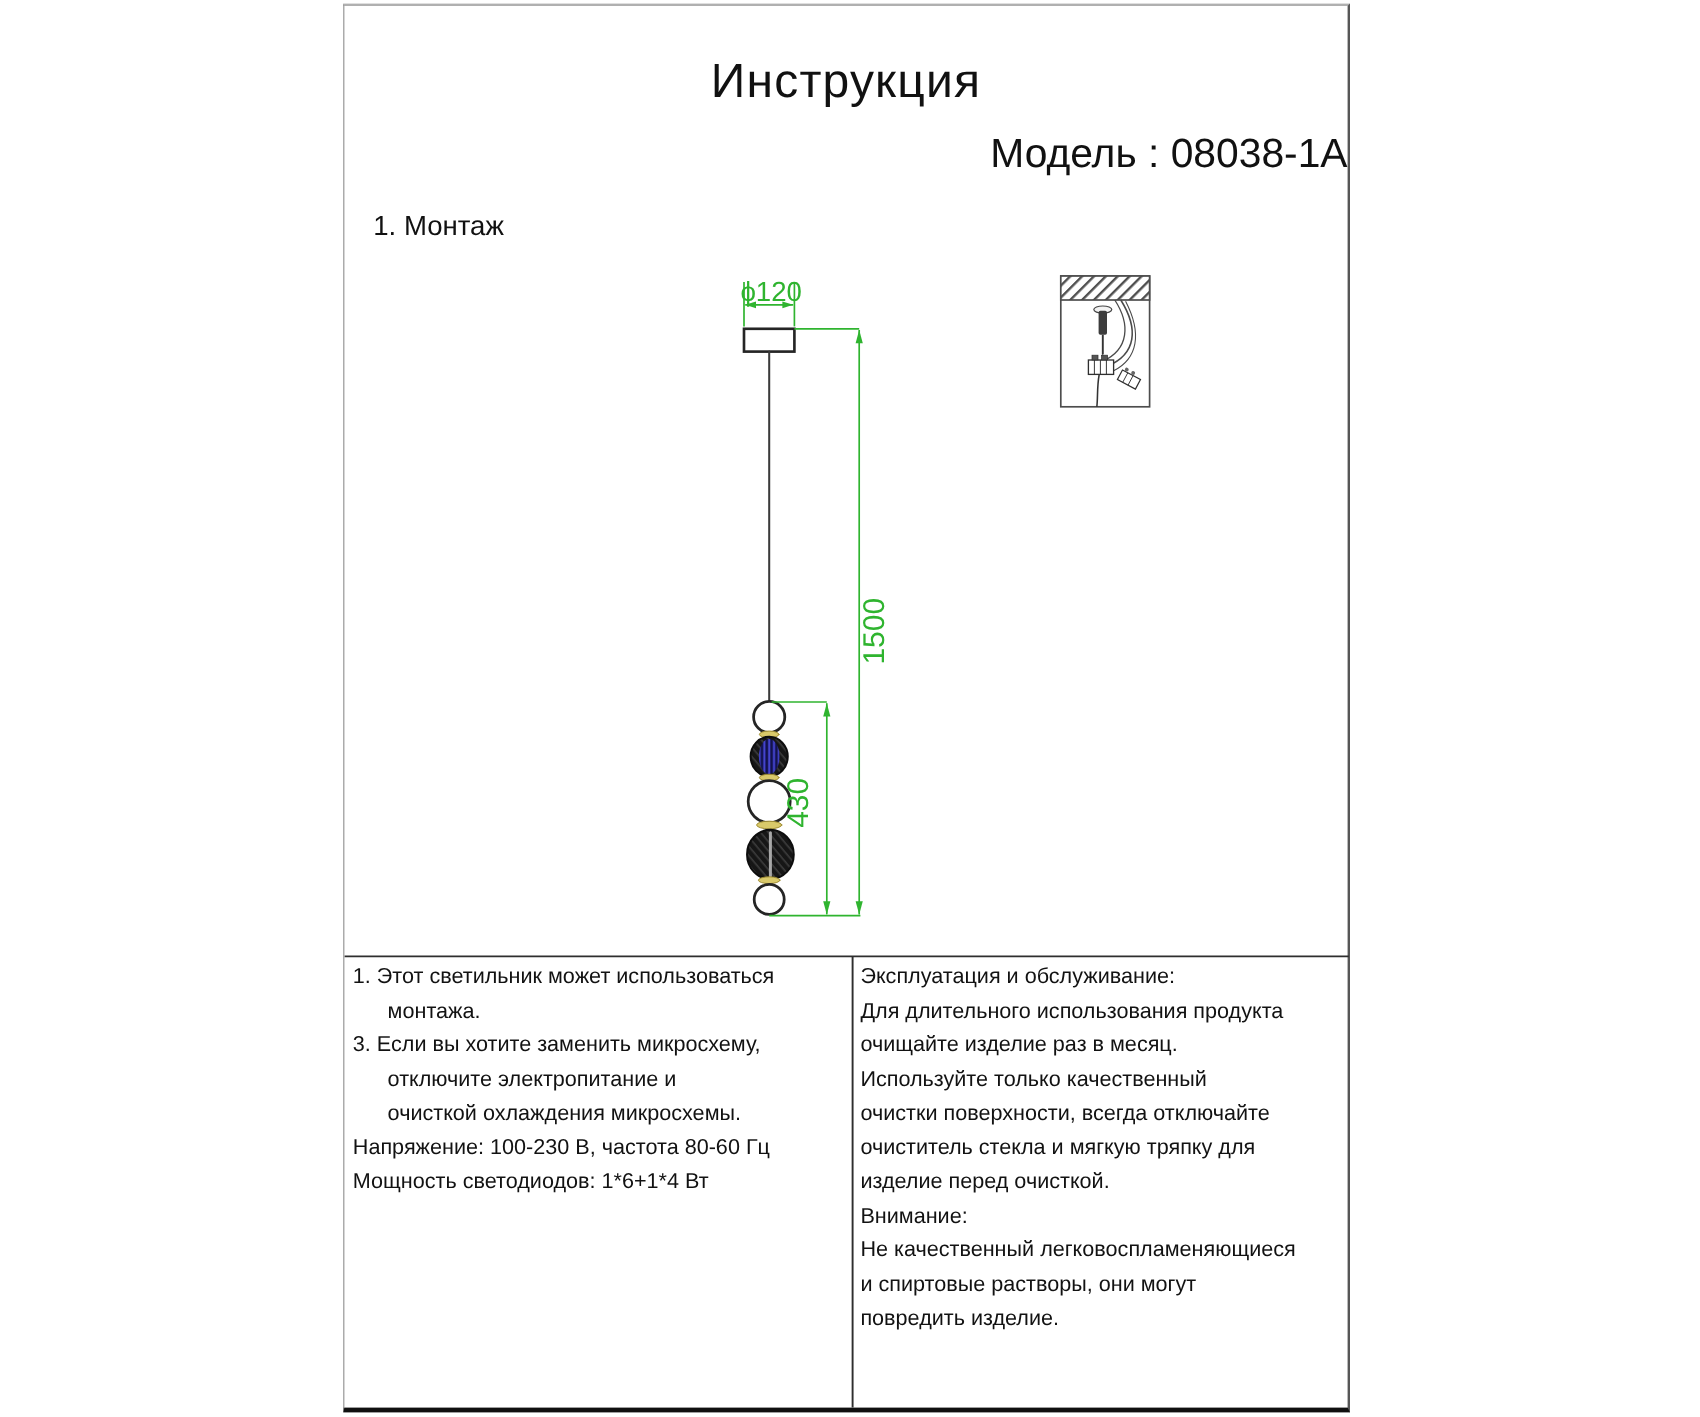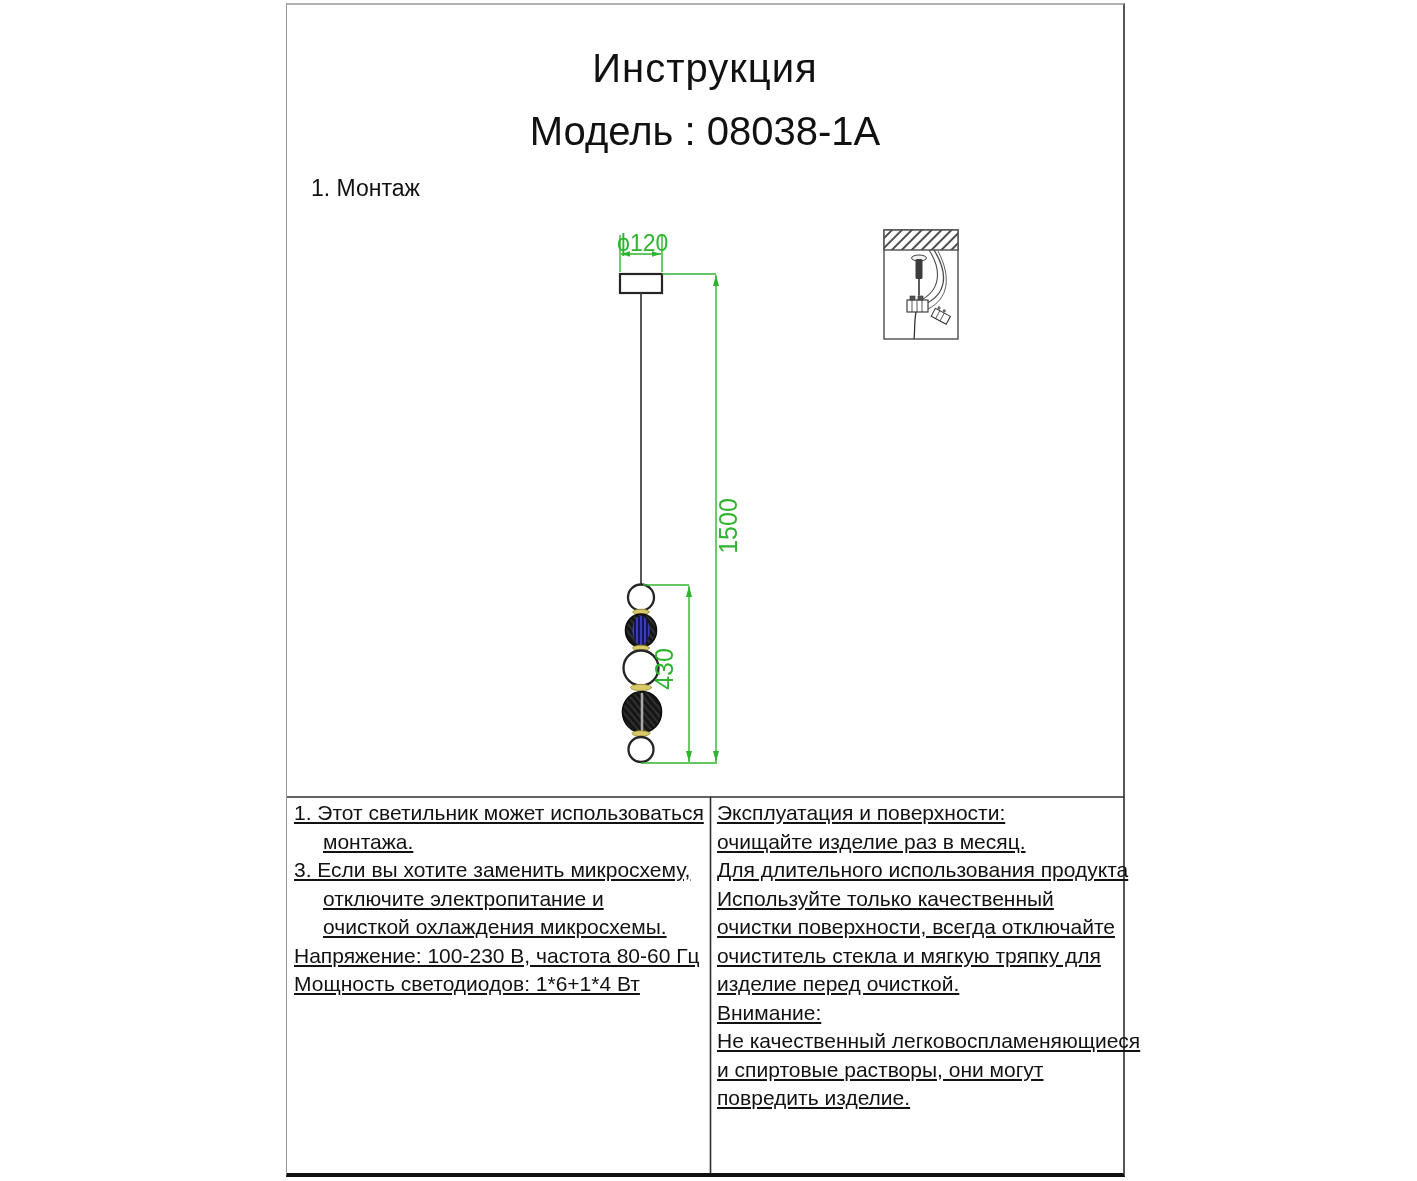--- a/index.html
+++ b/index.html
@@ -5,25 +5,25 @@
   html,body{margin:0;padding:0;background:#fff;}
   body{width:1417px;height:1181px;position:relative;overflow:hidden;
        font-family:"Liberation Sans","DejaVu Sans",sans-serif;color:#1a1a1a;}
   #page{position:absolute;left:286px;top:3px;width:839px;height:1174px;
         box-sizing:border-box;background:#fff;
         border-top:2px solid #b0b0b0;border-left:1px solid #979797;
         border-right:2px solid #565656;border-bottom:4px solid #101010;}
   .abs{position:absolute;}
   #title{left:0;top:41px;width:100%;text-align:center;font-size:40px;
          letter-spacing:1px;color:#111;white-space:nowrap;}
-  #model-line{left:0;top:104px;width:100%;text-align:center;font-size:40px;
+  #model-line{left:0;top:104px;width:100%;text-align:right;font-size:34px;
               color:#111;white-space:nowrap;}
   #section-label{left:24px;top:170px;font-size:23px;color:#111;white-space:nowrap;text-align:center;}
   #diagram-svg{left:0;top:0;width:837px;height:1168px;}
-  .notes{font-size:21px;line-height:28.5px;color:#121212;text-decoration:underline;}
+  .notes{font-size:18px;line-height:28.5px;color:#121212;}
   .ln{white-space:nowrap;}
   .ln.ind{padding-left:29px;}
   #notes-left{left:7px;top:794px;width:418px;}
   #notes-right{left:430px;top:794px;width:402px;}
 </style>
 </head>
 <body>
 
 <div id="page">
 
@@ -136,23 +136,23 @@
     <div class="ln">1. Этот светильник может использоваться</div>
     <div class="ln ind">монтажа.</div>
     <div class="ln">3. Если вы хотите заменить микросхему,</div>
     <div class="ln ind">отключите электропитание и</div>
     <div class="ln ind">очисткой охлаждения микросхемы.</div>
     <div class="ln">Напряжение: 100-230 В, частота 80-60 Гц</div>
     <div class="ln">Мощность светодиодов: 1*6+1*4 Вт</div>
   </div>
 
   <div id="notes-right" class="abs notes">
-    <div class="ln">Эксплуатация и поверхности:</div>
+    <div class="ln">Эксплуатация и обслуживание:</div>
+    <div class="ln">Для длительного использования продукта</div>
     <div class="ln">очищайте изделие раз в месяц.</div>
-    <div class="ln">Для длительного использования продукта</div>
     <div class="ln">Используйте только качественный</div>
     <div class="ln">очистки поверхности, всегда отключайте</div>
     <div class="ln">очиститель стекла и мягкую тряпку для</div>
     <div class="ln">изделие перед очисткой.</div>
     <div class="ln">Внимание:</div>
     <div class="ln">Не качественный легковоспламеняющиеся</div>
     <div class="ln">и спиртовые растворы, они могут</div>
     <div class="ln">повредить изделие.</div>
   </div>
 

